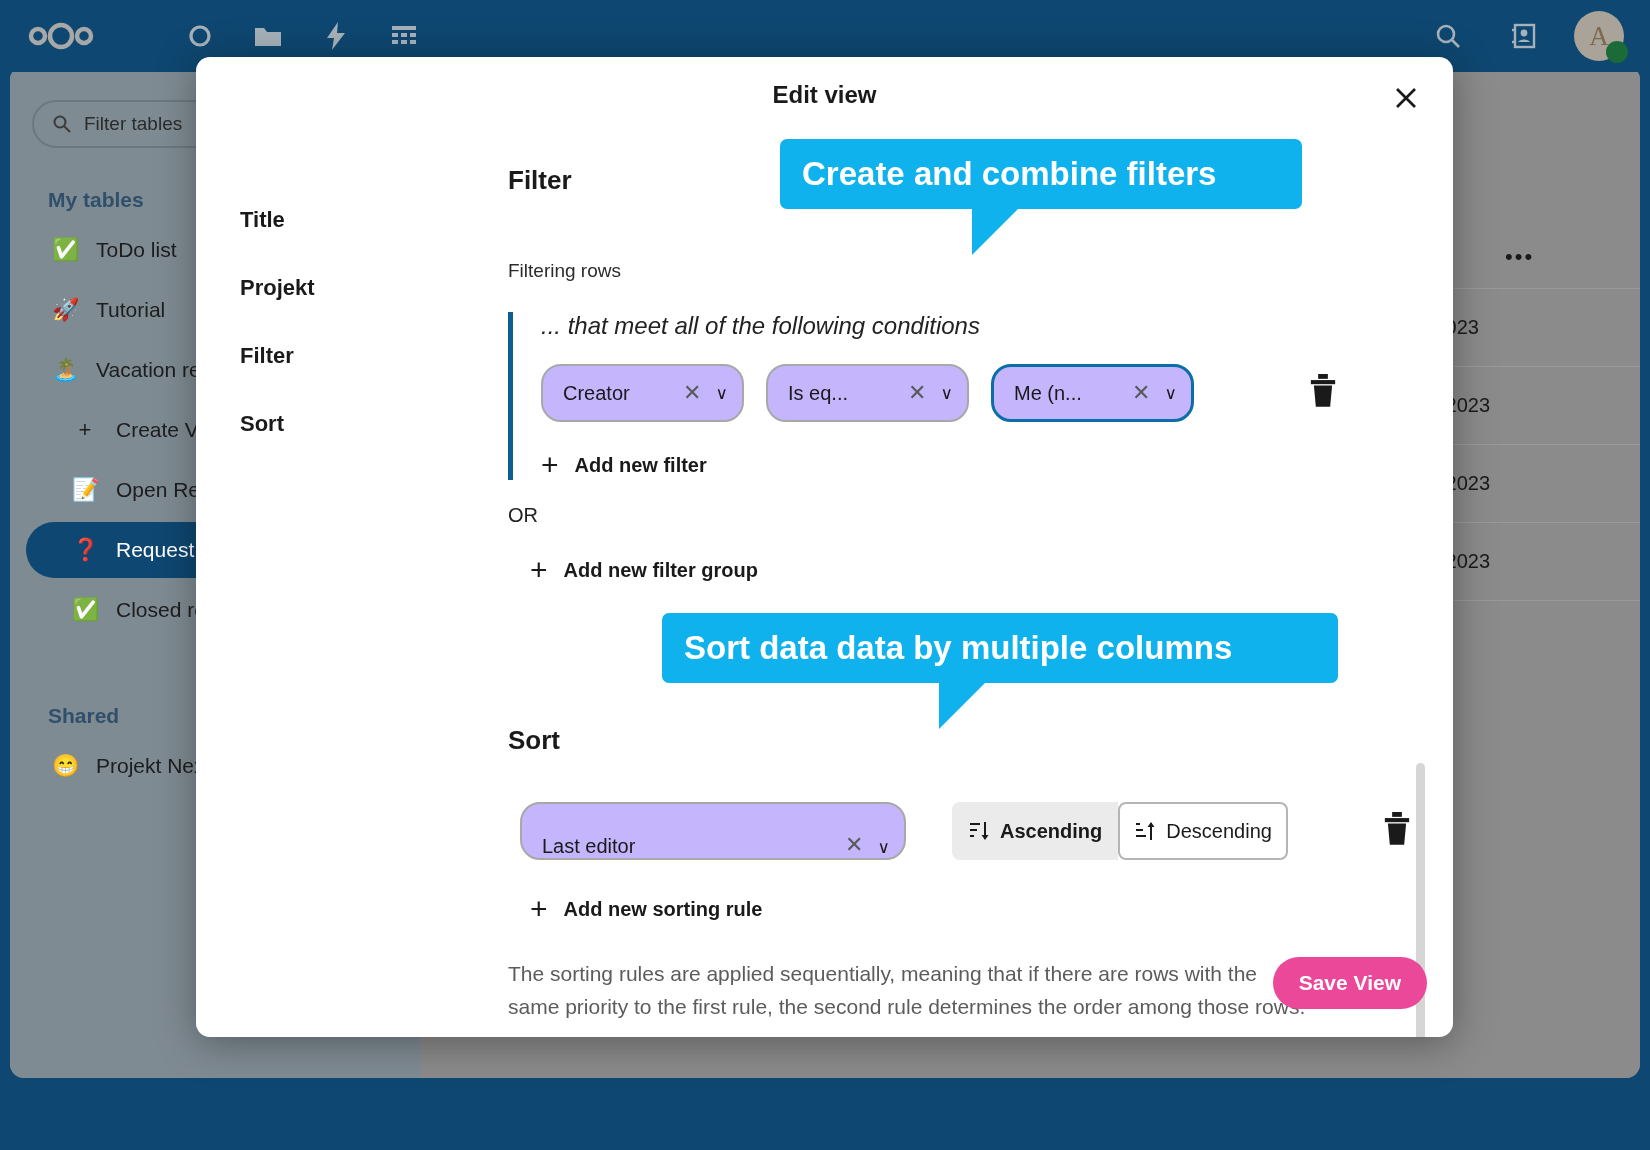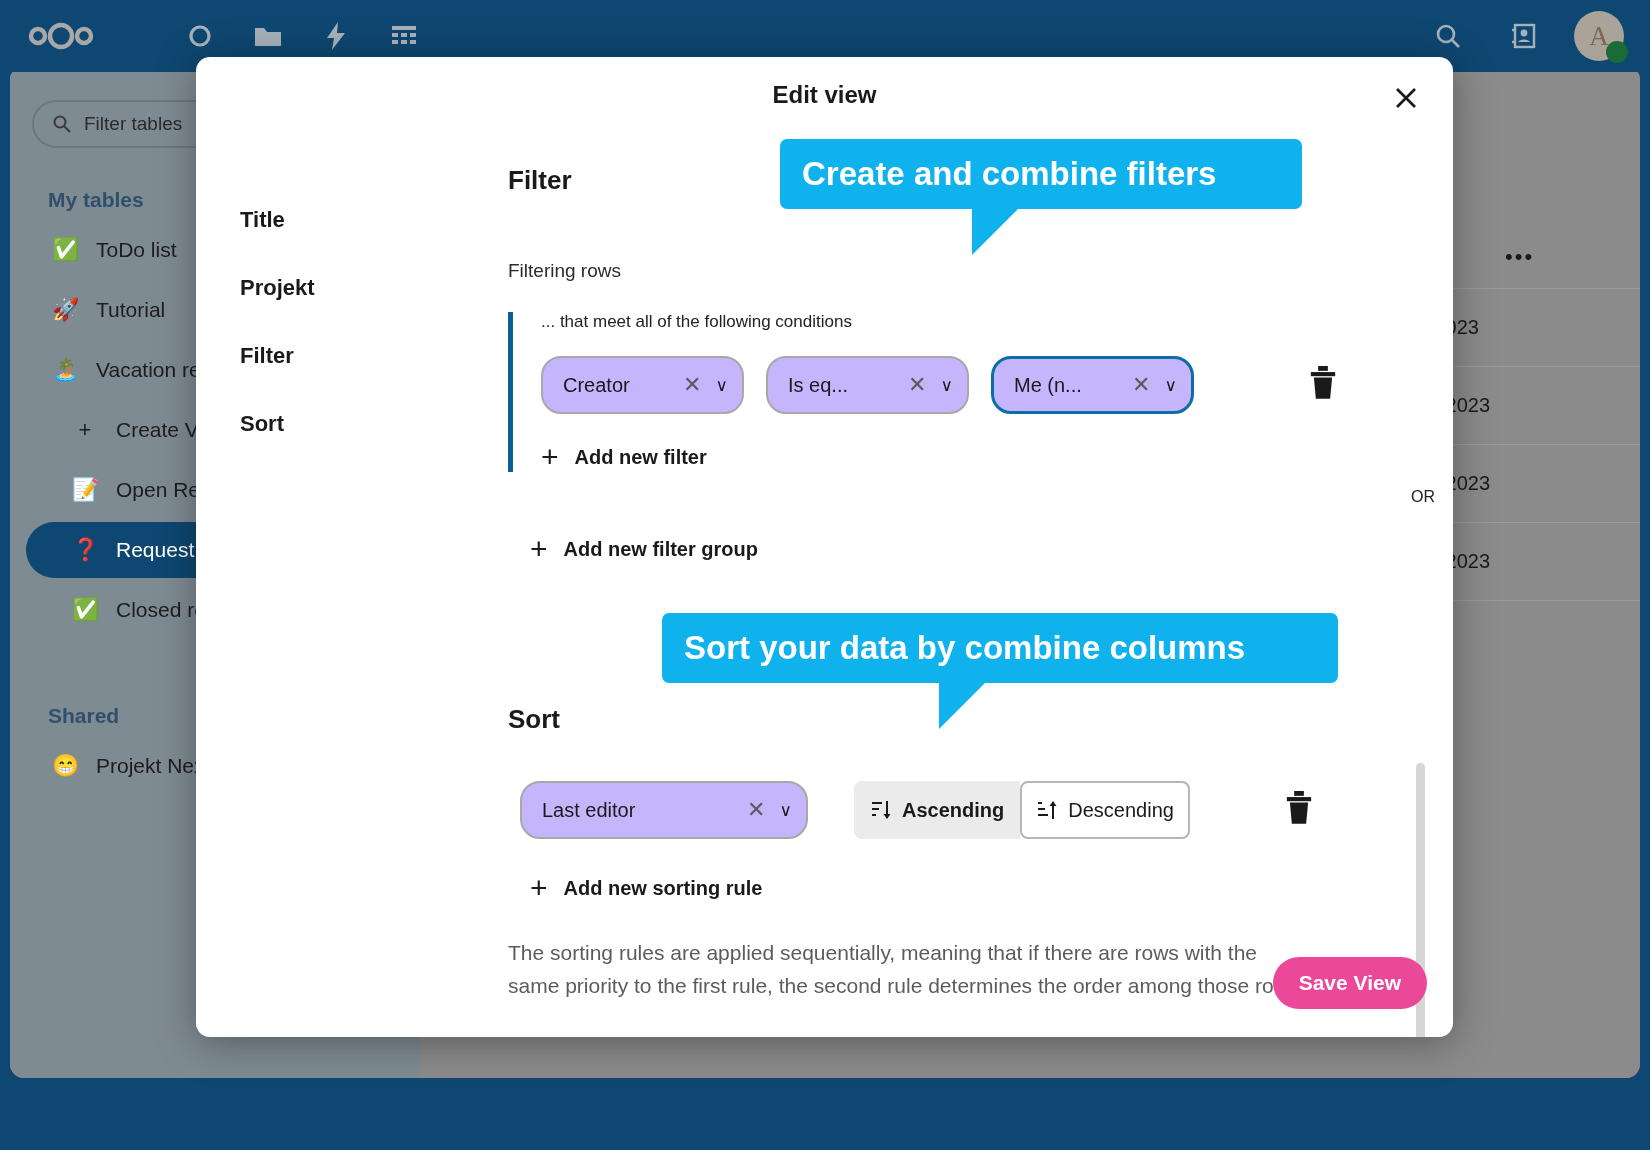--- a/index.html
+++ b/index.html
@@ -94,43 +94,43 @@
   .modal-content {
     position: absolute; left: 312px; top: 108px; right: 18px; bottom: 0;
     overflow: hidden;
   }
   .sec-head { font-size: 26px; font-weight: bold; color: #1a1a1a; }
   .sub-label { font-size: 19px; color: #2b2b2b; }
 
   .filter-group {
     border-left: 5px solid #0b5d93; padding-left: 28px; margin-top: 30px;
   }
-  .cond-text { font-size: 17px; color: #222; }
+  .cond-text { font-size: 24px; color: #222; font-style: italic; }
   .select-row { display: flex; align-items: center; gap: 22px; margin-top: 24px; }
   .sel {
     height: 58px; border: 2px solid #a8a8a8; border-radius: 20px;
     display: flex; align-items: center; padding: 0 14px 0 20px;
     font-size: 20px; color: #1a1a1a; background: #c4b5fd;
   }
   .sel.focused { border-color: #0b6ea8; border-width: 3px; }
   .sel .lbl { flex: 1; white-space: nowrap; overflow: hidden; }
   .sel .xbtn { color: #5a5a5a; font-size: 22px; margin: 0 14px 0 10px; }
   .sel .cv { color: #1a1a1a; font-size: 17px; }
   .w-creator { width: 203px; }
   .w-op { width: 203px; }
   .w-val { width: 203px; }
-  .w-sort { width: 288px; }
+  .w-sort { width: 386px; align-items: flex-end; }
 
   .add-link {
     display: flex; align-items: center; gap: 16px;
     font-size: 20px; font-weight: bold; color: #1a1a1a; margin-top: 28px;
   }
   .plus { font-size: 30px; font-weight: normal; line-height: 1; }
 
-  .or-text { font-size: 16px; color: #222; margin-top: 16px; text-align: right; }
+  .or-text { font-size: 20px; color: #222; margin-top: 24px; }
 
   .trash {
     width: 30px; height: 34px;
   }
 
   .seg {
     display: flex; align-items: stretch; height: 58px; border-radius: 8px;
     margin-left: 24px;
   }
   .seg-btn {
@@ -432,17 +432,17 @@
     <div class="footer-btns">
       <div class="btn-pill btn-primary">Save View</div>
     </div>
   </div>
 
   <div class="callout" id="callout-filters">
     <span>Create and combine filters</span>
     <span class="tail"></span>
   </div>
   <div class="callout" id="callout-sort">
-    <span>Sort your data by combine columns</span>
+    <span>Sort data data by multiple columns</span>
     <span class="tail"></span>
   </div>
 
 </div>
 
 </body></html>

